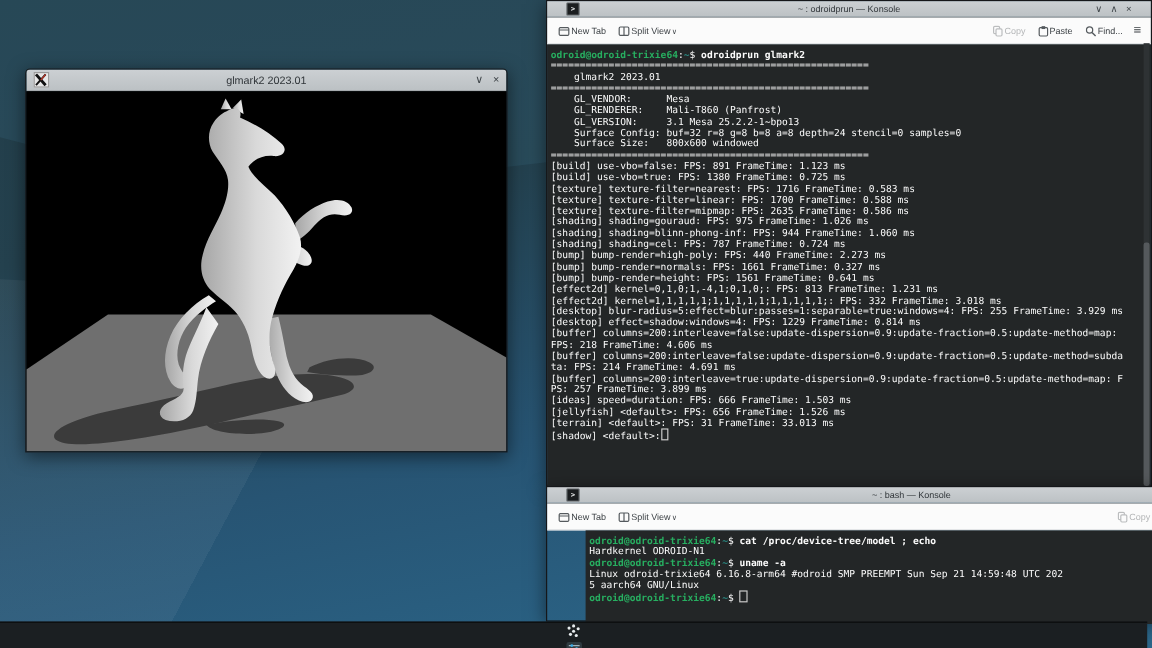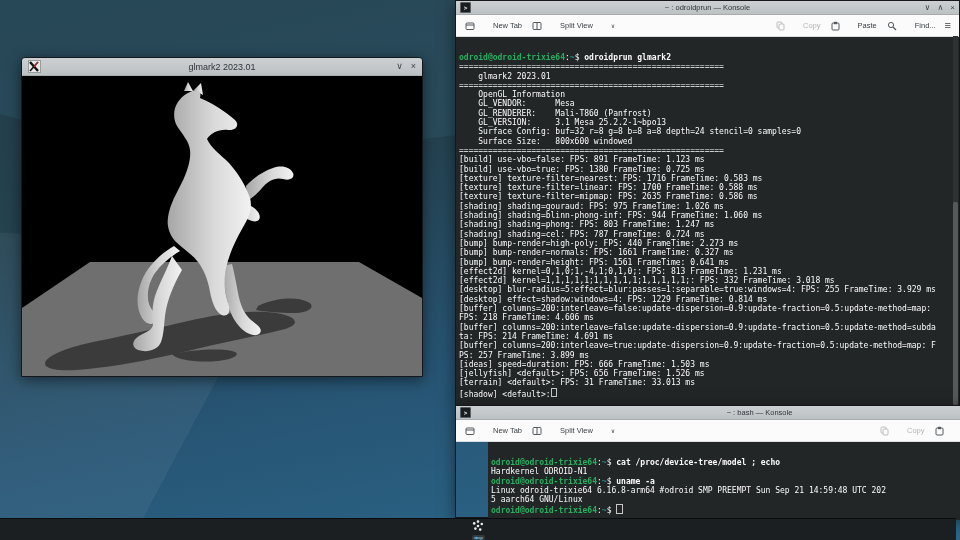--- a/index.html
+++ b/index.html
@@ -20,34 +20,34 @@
   .wctl span{cursor:default;line-height:1;}
 
   
   #glwin{left:21px;top:57px;width:402px;border-radius:4px 4px 0 0;}
   #glwin .tbar{height:17px;font-size:9px;border-radius:3px 3px 0 0;padding:0 6px;}
   #glwin .appic{width:11px;height:11px;background:#e8e8e8;border:1px solid #9b9b9b;position:relative;z-index:2;}
   #glwin .wctl{font-size:9px;}
   .glscene{width:400px;height:300px;background:#000;display:block;}
 
   
-  .kwin .tbar{height:13px;font-size:7.5px;padding:0 4px;}
+  .kwin .tbar{height:13px;font-size:7.5px;padding:0 16px;}
   .kwin .wctl{font-size:8px;gap:7px;}
   .kico{width:9px;height:9px;background:#1b1e20;border:1px solid #5a5f63;border-radius:1px;
     color:#e6e8e9;font:bold 6px "DejaVu Sans Mono",monospace;text-align:center;line-height:9px;z-index:2;}
   .ktool{height:21px;background:#fbfbfb;border-bottom:1px solid #dcdfe1;display:flex;align-items:center;
     font-size:7.5px;color:#3a3f43;padding:0 6px;gap:4px;}
-  .tbtn{display:flex;align-items:center;gap:18px;padding:2px 3px;border-radius:2px;}
+  .tbtn{display:flex;align-items:center;gap:1px;padding:2px 3px;border-radius:2px;}
   .tbtn svg{display:block;}
   .muted{opacity:.38;}
   .spacer{flex:1;}
   .hamb{font-size:11px;line-height:1;color:#3a3f43;padding:0 2px;}
   .term{position:relative;background:#232627;overflow:hidden;
     font-family:"DejaVu Sans Mono",monospace;font-size:8px;line-height:9.3px;color:#fcfcfc;
-    padding:16px 8px 0 3px;box-sizing:border-box;}
+    padding:4px 8px 0 3px;box-sizing:border-box;}
   .tl{white-space:pre;letter-spacing:0;}
   .g{color:#27ae60;font-weight:bold;}
   .t{color:#2aa198;}
   .b{font-weight:bold;}
   .cur{display:inline-block;width:4.4px;height:7.5px;border:1px solid #c8c8c8;vertical-align:-1px;}
   .sb{position:absolute;right:1px;width:5px;background:#2e3234;}
   .sbh{position:absolute;right:0;width:5px;background:#55595c;border-radius:2px;}
 
   
   .panel{position:absolute;left:0;bottom:0;width:956px;height:22px;background:#1b1f22;
@@ -165,35 +165,33 @@
           </svg>
         <span>Find...</span>
       </div>
       <div class="hamb">≡</div>
     </div>
     <div class="term" style="height:370px;">
         <div class="tl"><span class="g">odroid@odroid-trixie64</span><span>:</span><span class="t">~</span><span>$ </span><span class="b">odroidprun glmark2</span></div>
         <div class="tl"><span>=======================================================</span></div>
         <div class="tl"><span>    glmark2 2023.01</span></div>
         <div class="tl"><span>=======================================================</span></div>
-        <div class="tl"><span>    OpenGL Information</span></div>
         <div class="tl"><span>    GL_VENDOR:      Mesa</span></div>
         <div class="tl"><span>    GL_RENDERER:    Mali-T860 (Panfrost)</span></div>
         <div class="tl"><span>    GL_VERSION:     3.1 Mesa 25.2.2-1~bpo13</span></div>
         <div class="tl"><span>    Surface Config: buf=32 r=8 g=8 b=8 a=8 depth=24 stencil=0 samples=0</span></div>
         <div class="tl"><span>    Surface Size:   800x600 windowed</span></div>
         <div class="tl"><span>=======================================================</span></div>
         <div class="tl"><span>[build] use-vbo=false: FPS: 891 FrameTime: 1.123 ms</span></div>
         <div class="tl"><span>[build] use-vbo=true: FPS: 1380 FrameTime: 0.725 ms</span></div>
         <div class="tl"><span>[texture] texture-filter=nearest: FPS: 1716 FrameTime: 0.583 ms</span></div>
         <div class="tl"><span>[texture] texture-filter=linear: FPS: 1700 FrameTime: 0.588 ms</span></div>
         <div class="tl"><span>[texture] texture-filter=mipmap: FPS: 2635 FrameTime: 0.586 ms</span></div>
         <div class="tl"><span>[shading] shading=gouraud: FPS: 975 FrameTime: 1.026 ms</span></div>
         <div class="tl"><span>[shading] shading=blinn-phong-inf: FPS: 944 FrameTime: 1.060 ms</span></div>
-        <div class="tl"><span>[shading] shading=phong: FPS: 803 FrameTime: 1.247 ms</span></div>
         <div class="tl"><span>[shading] shading=cel: FPS: 787 FrameTime: 0.724 ms</span></div>
         <div class="tl"><span>[bump] bump-render=high-poly: FPS: 440 FrameTime: 2.273 ms</span></div>
         <div class="tl"><span>[bump] bump-render=normals: FPS: 1661 FrameTime: 0.327 ms</span></div>
         <div class="tl"><span>[bump] bump-render=height: FPS: 1561 FrameTime: 0.641 ms</span></div>
         <div class="tl"><span>[effect2d] kernel=0,1,0;1,-4,1;0,1,0;: FPS: 813 FrameTime: 1.231 ms</span></div>
         <div class="tl"><span>[effect2d] kernel=1,1,1,1,1;1,1,1,1,1;1,1,1,1,1;: FPS: 332 FrameTime: 3.018 ms</span></div>
         <div class="tl"><span>[desktop] blur-radius=5:effect=blur:passes=1:separable=true:windows=4: FPS: 255 FrameTime: 3.929 ms</span></div>
         <div class="tl"><span>[desktop] effect=shadow:windows=4: FPS: 1229 FrameTime: 0.814 ms</span></div>
         <div class="tl"><span>[buffer] columns=200:interleave=false:update-dispersion=0.9:update-fraction=0.5:update-method=map:</span></div>
         <div class="tl"><span>FPS: 218 FrameTime: 4.606 ms</span></div>

